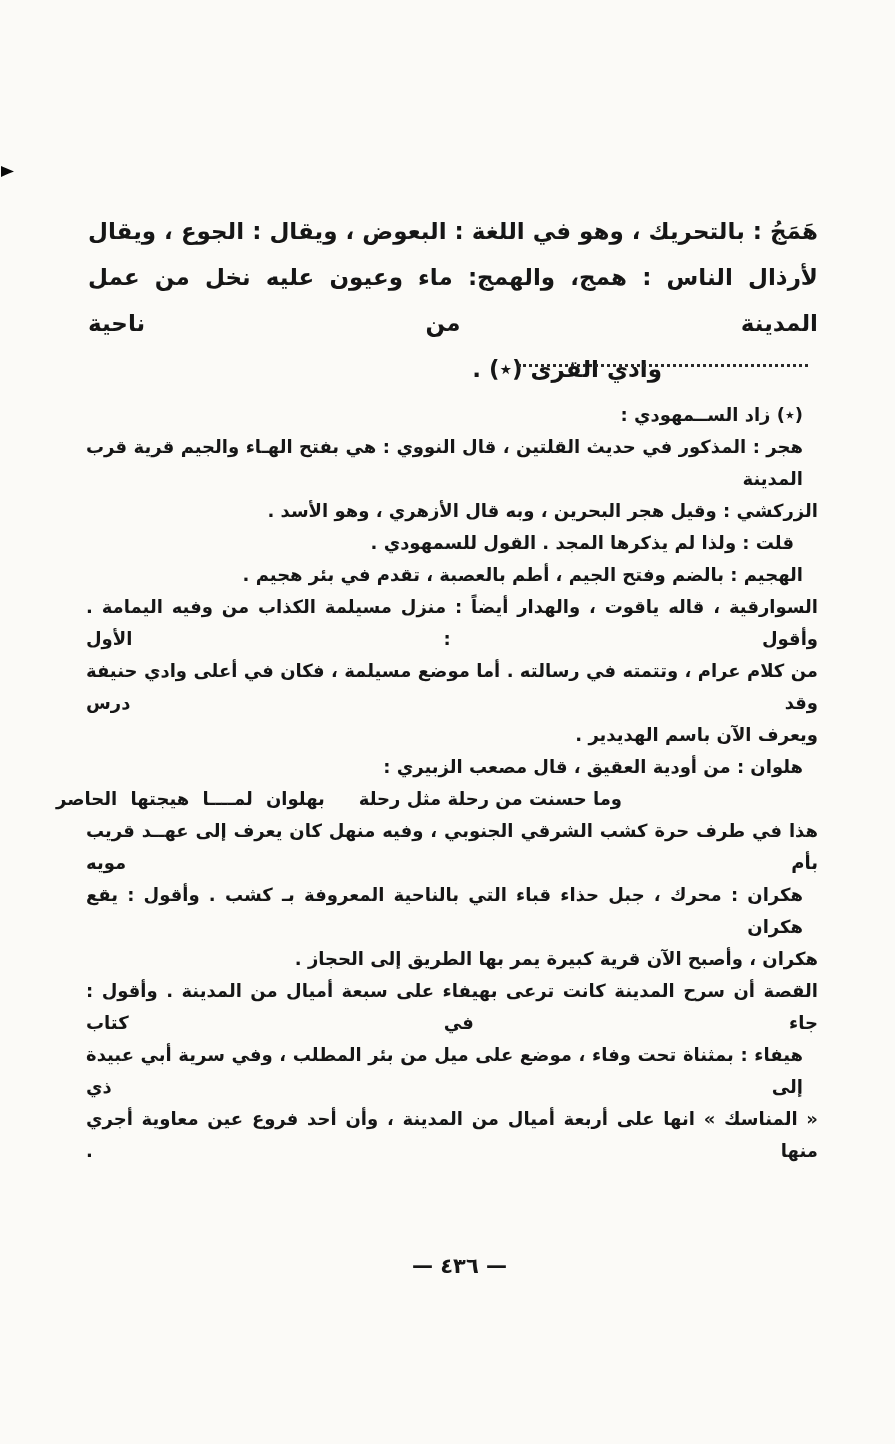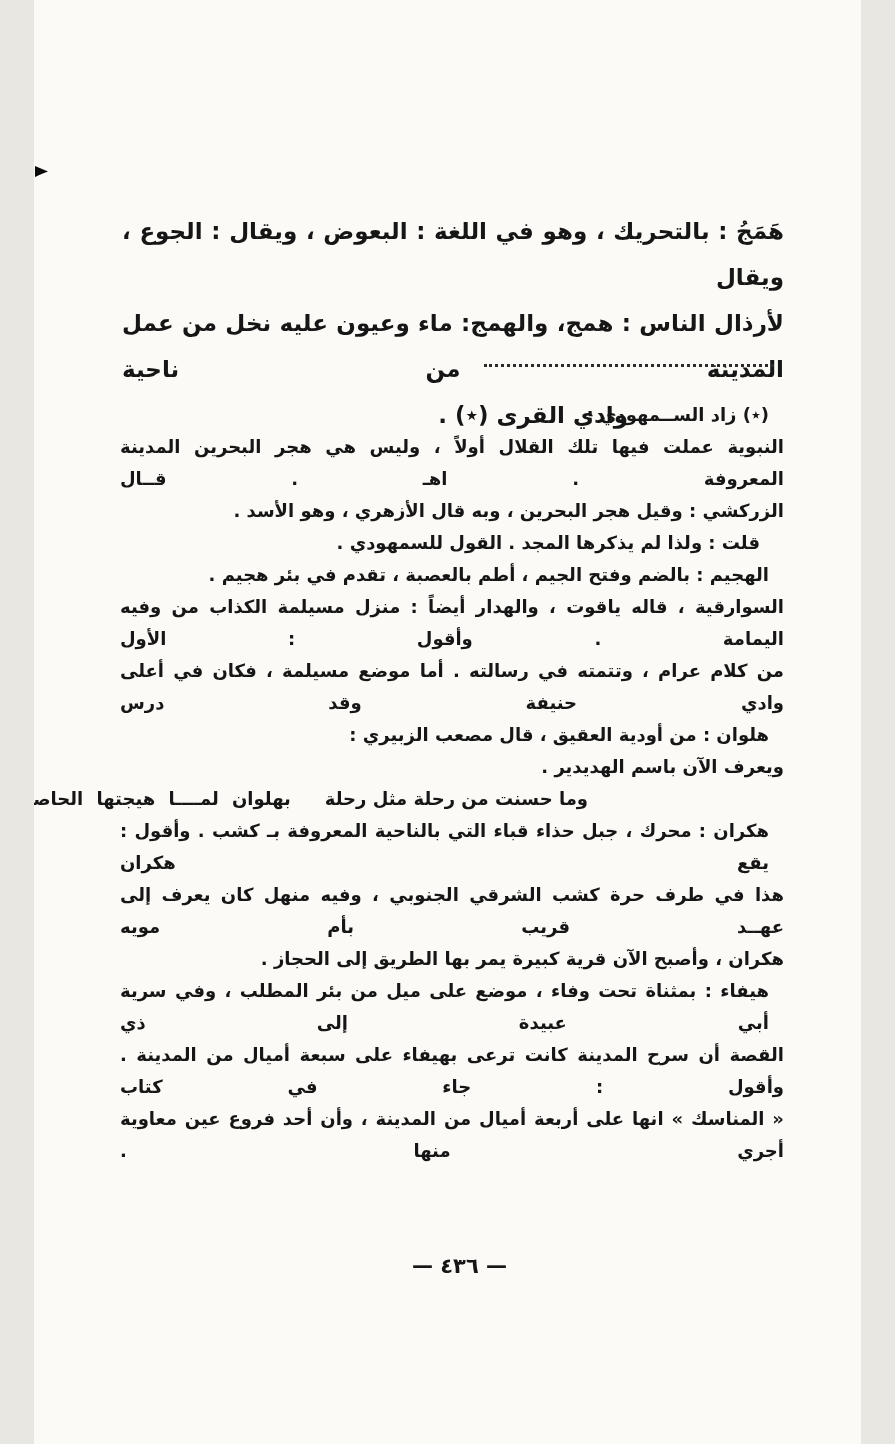--- a/index.html
+++ b/index.html
@@ -1,25 +1,24 @@
 <!DOCTYPE html>
 <html lang="ar" dir="rtl"><head>
 <meta charset="utf-8">
 <style>
   html,body{margin:0;padding:0;background:#e9e7e2;}
   .page{
     position:relative;
-    width:792px;height:1444px;
+    width:895px;height:1444px;
     margin:0 auto;
     background:#fbfaf7;
     color:#161616;
     font-family:"DejaVu Sans",sans-serif;
     overflow:hidden;
     direction:rtl;
-    padding-left:35px;
   }
   
   .main-block{
     position:absolute;
     top:208px;right:77px;left:88px;
     font-size:23px;
     font-weight:700;
     line-height:46px;
   }
   .m-just{text-align:justify;text-align-last:justify;}
@@ -82,37 +81,37 @@
   <div class="main-block">
     <div class="m-just">هَمَجُ : بالتحريك ، وهو في اللغة : البعوض ، ويقال : الجوع ، ويقال</div>
     <div class="m-just">لأرذال الناس : همج، والهمج: ماء وعيون عليه نخل من عمل المدينة من ناحية</div>
     <div class="m-end">وادي القرى (٭) .</div>
   </div>
 
   <div class="fn-sep"></div>
 
   <div class="fn-block">
     <div class="fn r ind">(٭) زاد الســمهودي :</div>
-    <div class="fn j">النبوية عملت فيها تلك القلال أولاً ، وليس هي هجر البحرين المدينة المعروفة . اهـ . قــال</div>
+    <div class="fn j ind">هجر : المذكور في حديث القلتين ، قال النووي : هي بفتح الهـاء والجيم قرية قرب المدينة</div>
     <div class="fn r">الزركشي : وقيل هجر البحرين ، وبه قال الأزهري ، وهو الأسد .</div>
     <div class="fn r ind2">قلت : ولذا لم يذكرها المجد . القول للسمهودي .</div>
     <div class="fn r ind">الهجيم : بالضم وفتح الجيم ، أطم بالعصبة ، تقدم في بئر هجيم .</div>
     <div class="fn j">السوارقية ، قاله ياقوت ، والهدار أيضاً : منزل مسيلمة الكذاب من وفيه اليمامة . وأقول : الأول</div>
     <div class="fn j">من كلام عرام ، وتتمته في رسالته . أما موضع مسيلمة ، فكان في أعلى وادي حنيفة وقد درس</div>
+    <div class="fn r">ويعرف الآن باسم الهديدير .</div>
     <div class="fn r ind">هلوان : من أودية العقيق ، قال مصعب الزبيري :</div>
-    <div class="fn r">ويعرف الآن باسم الهديدير .</div>
 
     <div class="fn verse">
       <span class="hemi1">وما حسنت من رحلة مثل رحلة</span>
       <span class="hemi2">بهلوان لمــــا هيجتها الحاصر</span>
     </div>
 
+    <div class="fn j">هذا في طرف حرة كشب الشرقي الجنوبي ، وفيه منهل كان يعرف إلى عهــد قريب بأم مويه</div>
     <div class="fn j ind">هكران : محرك ، جبل حذاء قباء التي بالناحية المعروفة بـ كشب . وأقول : يقع هكران</div>
-    <div class="fn j">هذا في طرف حرة كشب الشرقي الجنوبي ، وفيه منهل كان يعرف إلى عهــد قريب بأم مويه</div>
     <div class="fn r">هكران ، وأصبح الآن قرية كبيرة يمر بها الطريق إلى الحجاز .</div>
+    <div class="fn j">القصة أن سرح المدينة كانت ترعى بهيفاء على سبعة أميال من المدينة . وأقول : جاء في كتاب</div>
     <div class="fn j ind">هيفاء : بمثناة تحت وفاء ، موضع على ميل من بئر المطلب ، وفي سرية أبي عبيدة إلى ذي</div>
-    <div class="fn j">القصة أن سرح المدينة كانت ترعى بهيفاء على سبعة أميال من المدينة . وأقول : جاء في كتاب</div>
     <div class="fn j">« المناسك » انها على أربعة أميال من المدينة ، وأن أحد فروع عين معاوية أجري منها .</div>
   </div>
 
   <div class="page-number">— ٤٣٦ —</div>
 
 </div>
 
 </body></html>

